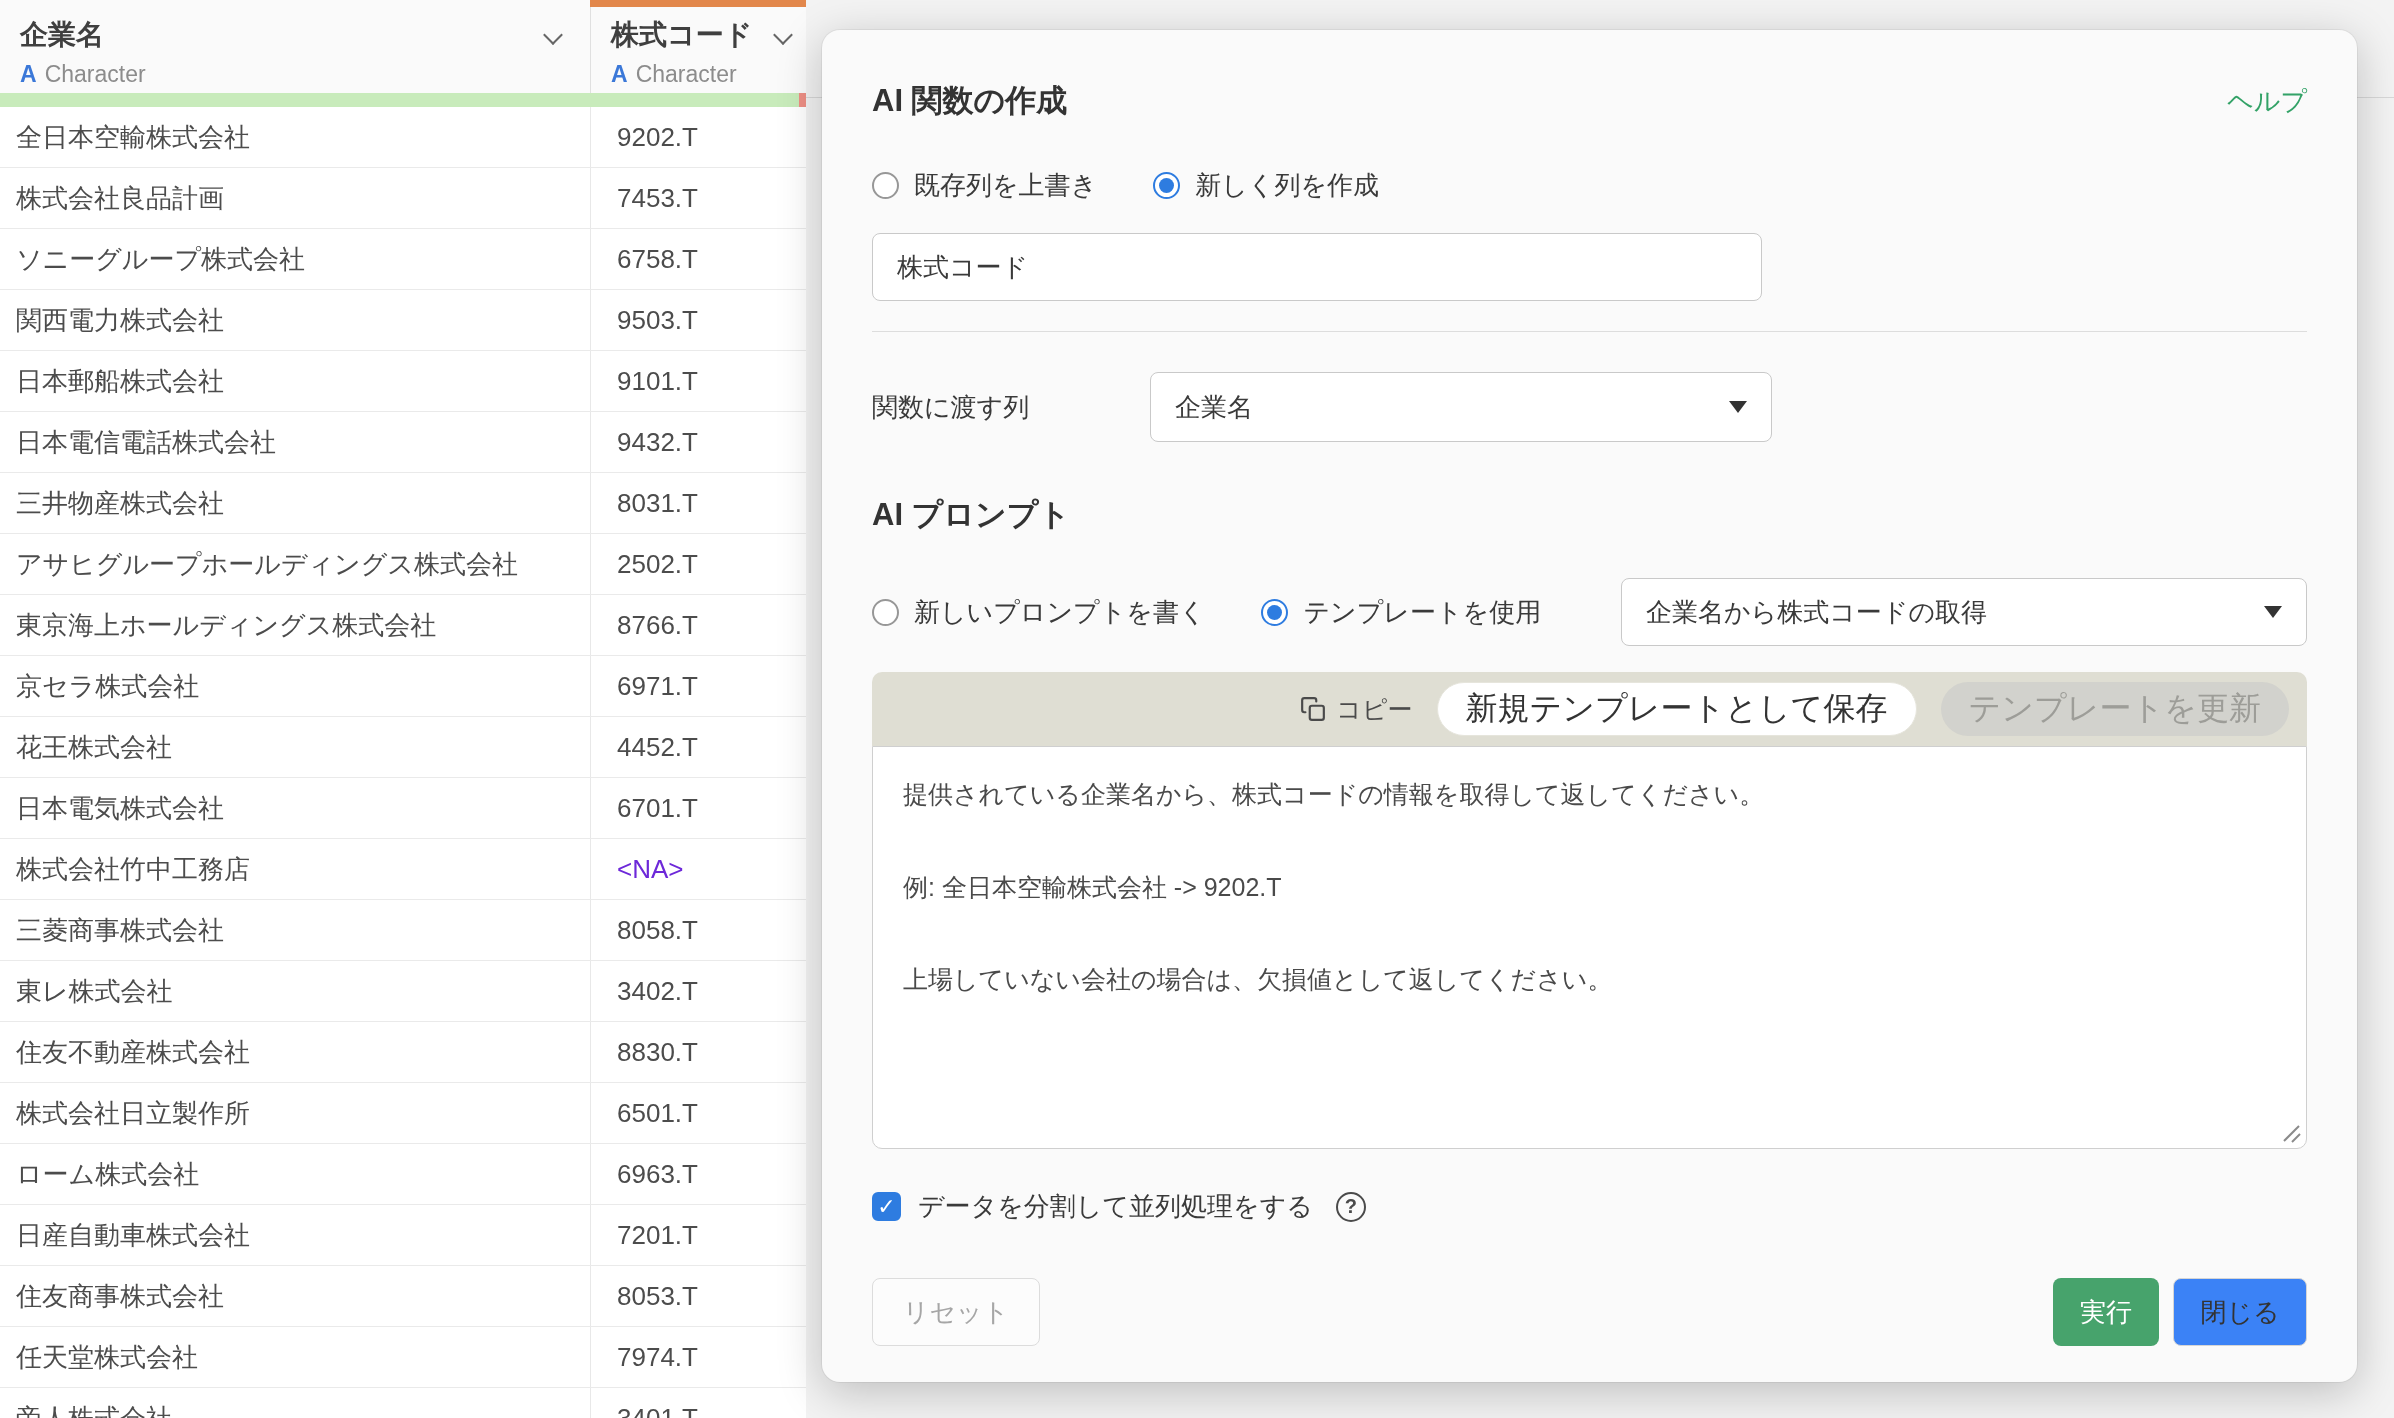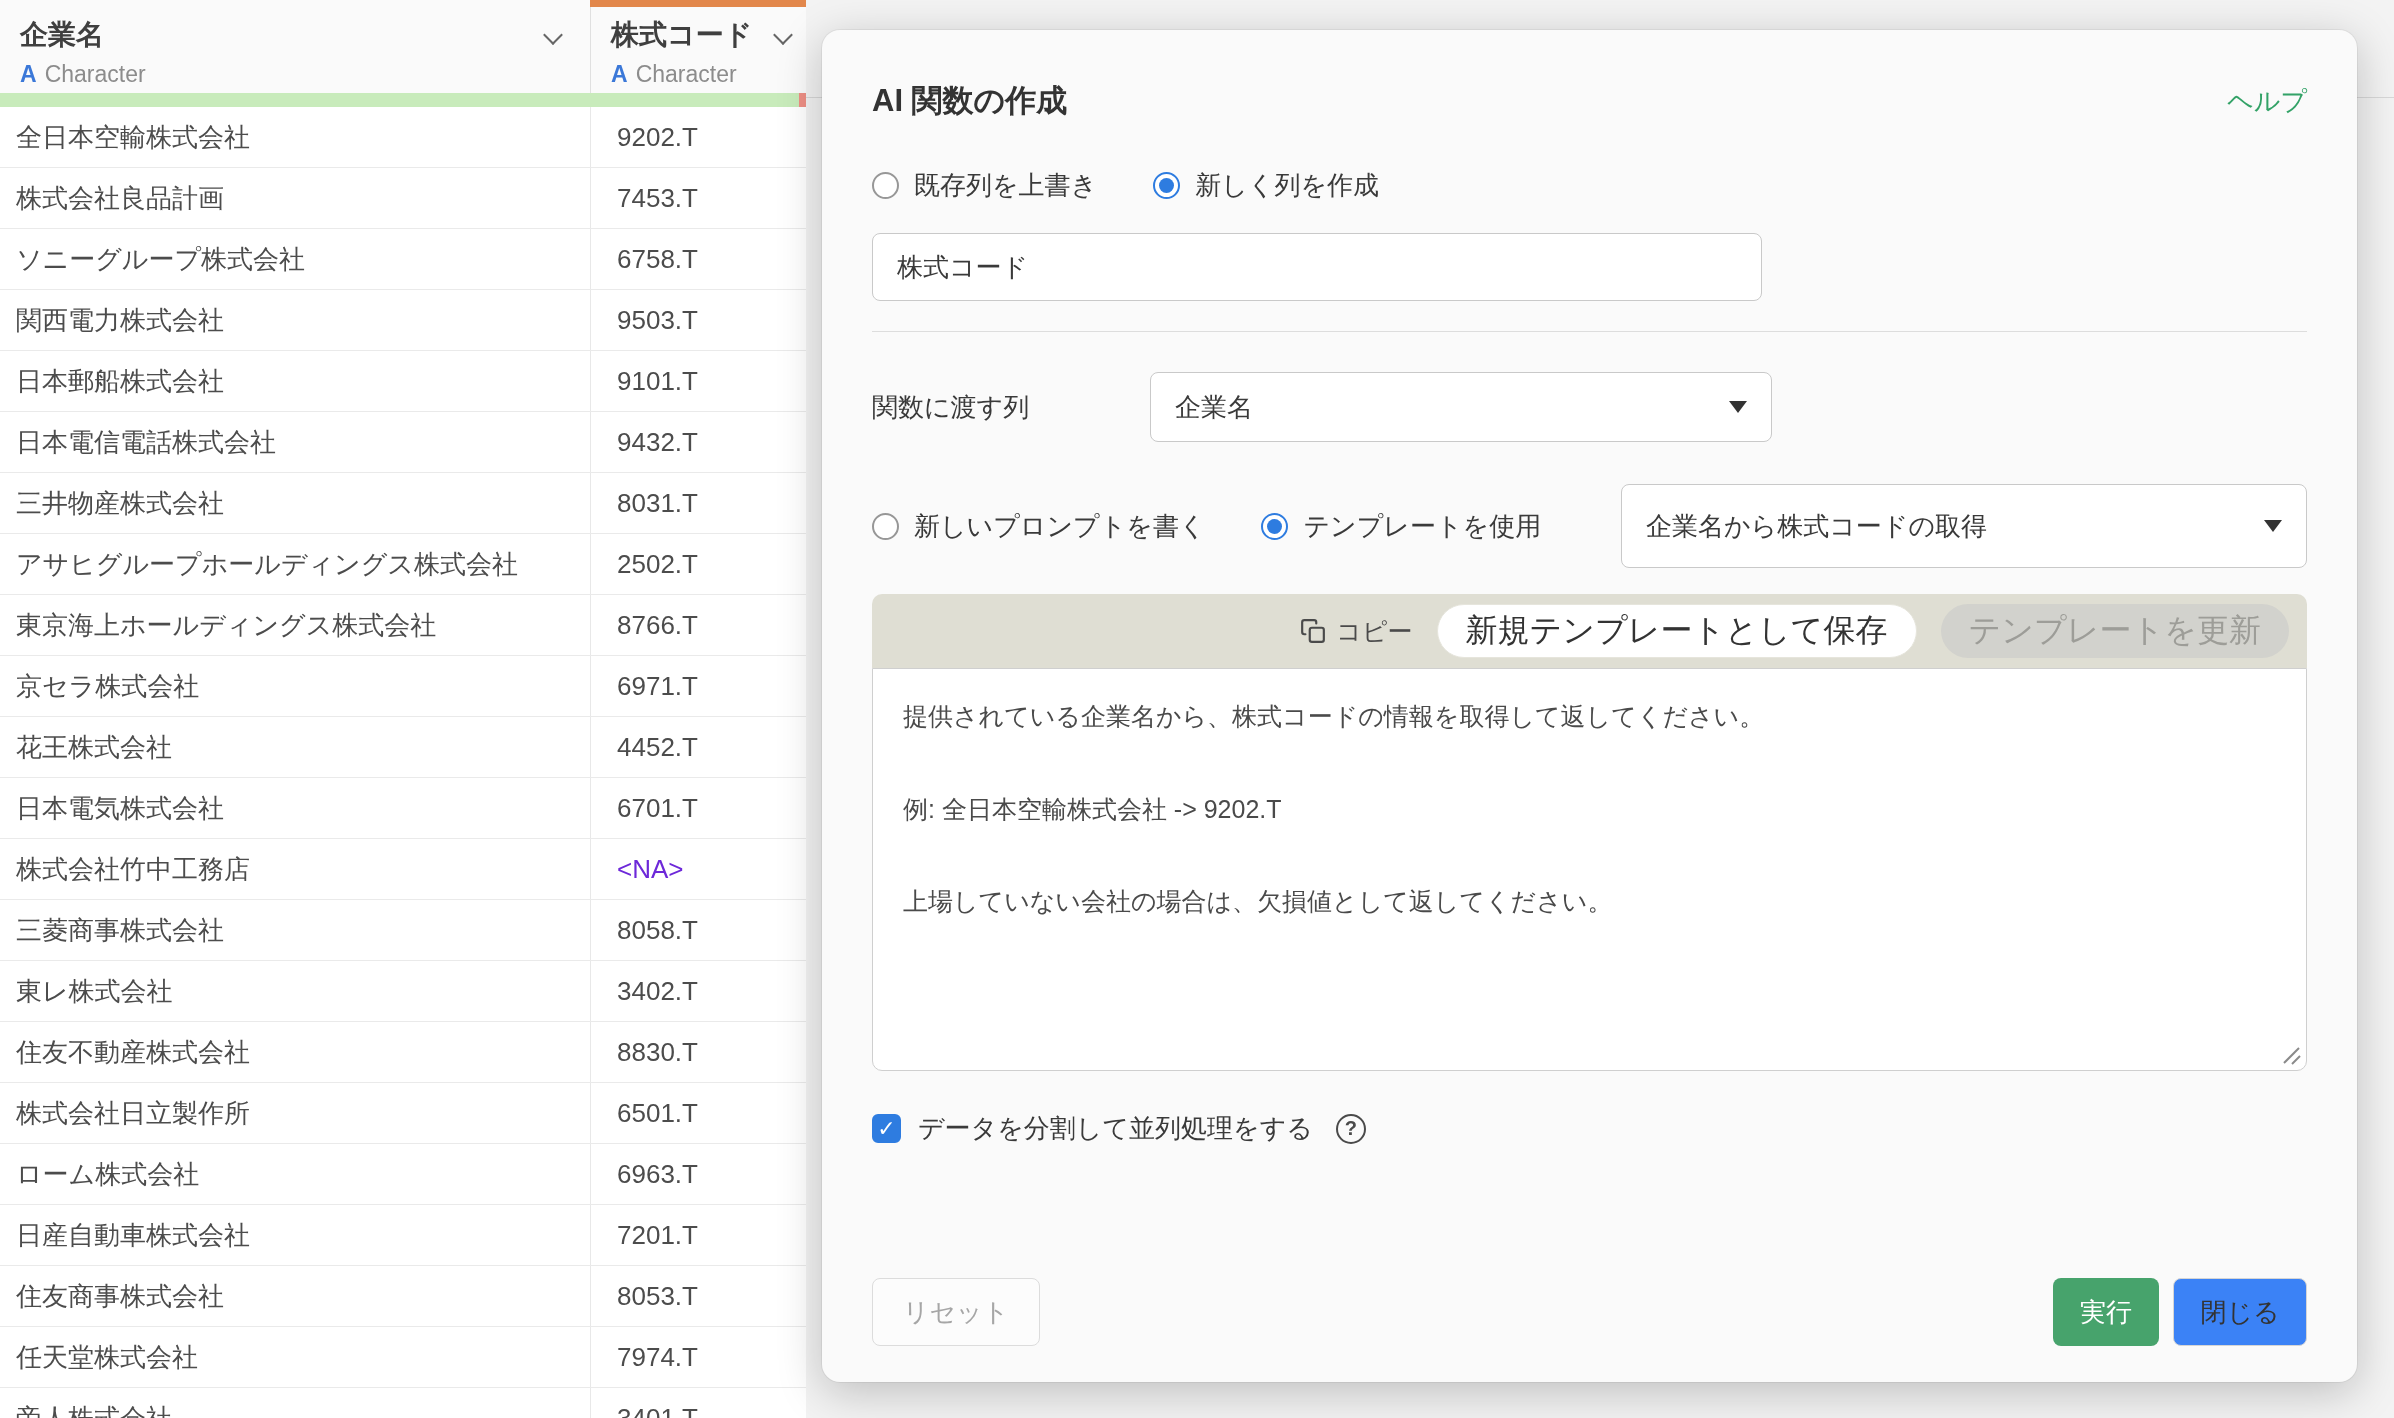--- a/index.html
+++ b/index.html
@@ -59,21 +59,21 @@
   .pass-label { width:278px; font-size:26px; color:#3a3a3a; }
   .dropdown { height:70px; background:#fff; border:1px solid #c9c9c9; border-radius:8px;
     display:flex; align-items:center; justify-content:space-between; padding:0 24px;
     font-size:26px; color:#3a3a3a; cursor:pointer; }
   .dd-col { width:622px; }
   .caret { width:0; height:0; border-left:9px solid transparent; border-right:9px solid transparent;
     border-top:12px solid #333; flex:none; }
 
   .section-heading { margin-top:52px; font-size:31px; font-weight:600; color:#333; }
   .prompt-radio-row { margin-top:42px; display:flex; align-items:center; gap:56px; }
-  .dd-template { width:686px; height:84px; margin-left:auto; }
+  .dd-template { width:686px; height:68px; margin-left:auto; }
 
   .editor { margin-top:26px; }
   .editor-toolbar { height:74px; background:#dfded3; border-radius:10px 10px 0 0;
     display:flex; align-items:center; justify-content:flex-end; gap:24px; padding:0 18px; }
   .copy-btn { display:flex; align-items:center; gap:10px; font-size:25px; color:#4a4a4a; cursor:pointer; }
   .pill { height:54px; border-radius:27px; display:flex; align-items:center; padding:0 28px;
     font-size:32px; white-space:nowrap; cursor:pointer; }
   .pill-save { background:#ffffff; color:#333; border:1px solid #e6e5dc; }
   .pill-update { background:#d2d2cd; color:#9d9d98; }
 
@@ -247,20 +247,21 @@
       <div class="divider"></div>
 
       <div class="pass-row">
         <div class="pass-label">関数に渡す列</div>
         <div class="dropdown dd-col">
           <span>企業名</span>
           <span class="caret"></span>
         </div>
       </div>
 
+      <div class="section-heading">AI プロンプト</div>
 
       <div class="prompt-radio-row">
         <div class="radio">
           <span class="radio-circle"></span>
           <span>新しいプロンプトを書く</span>
         </div>
         <div class="radio checked">
           <span class="radio-circle"></span>
           <span>テンプレートを使用</span>
         </div>

